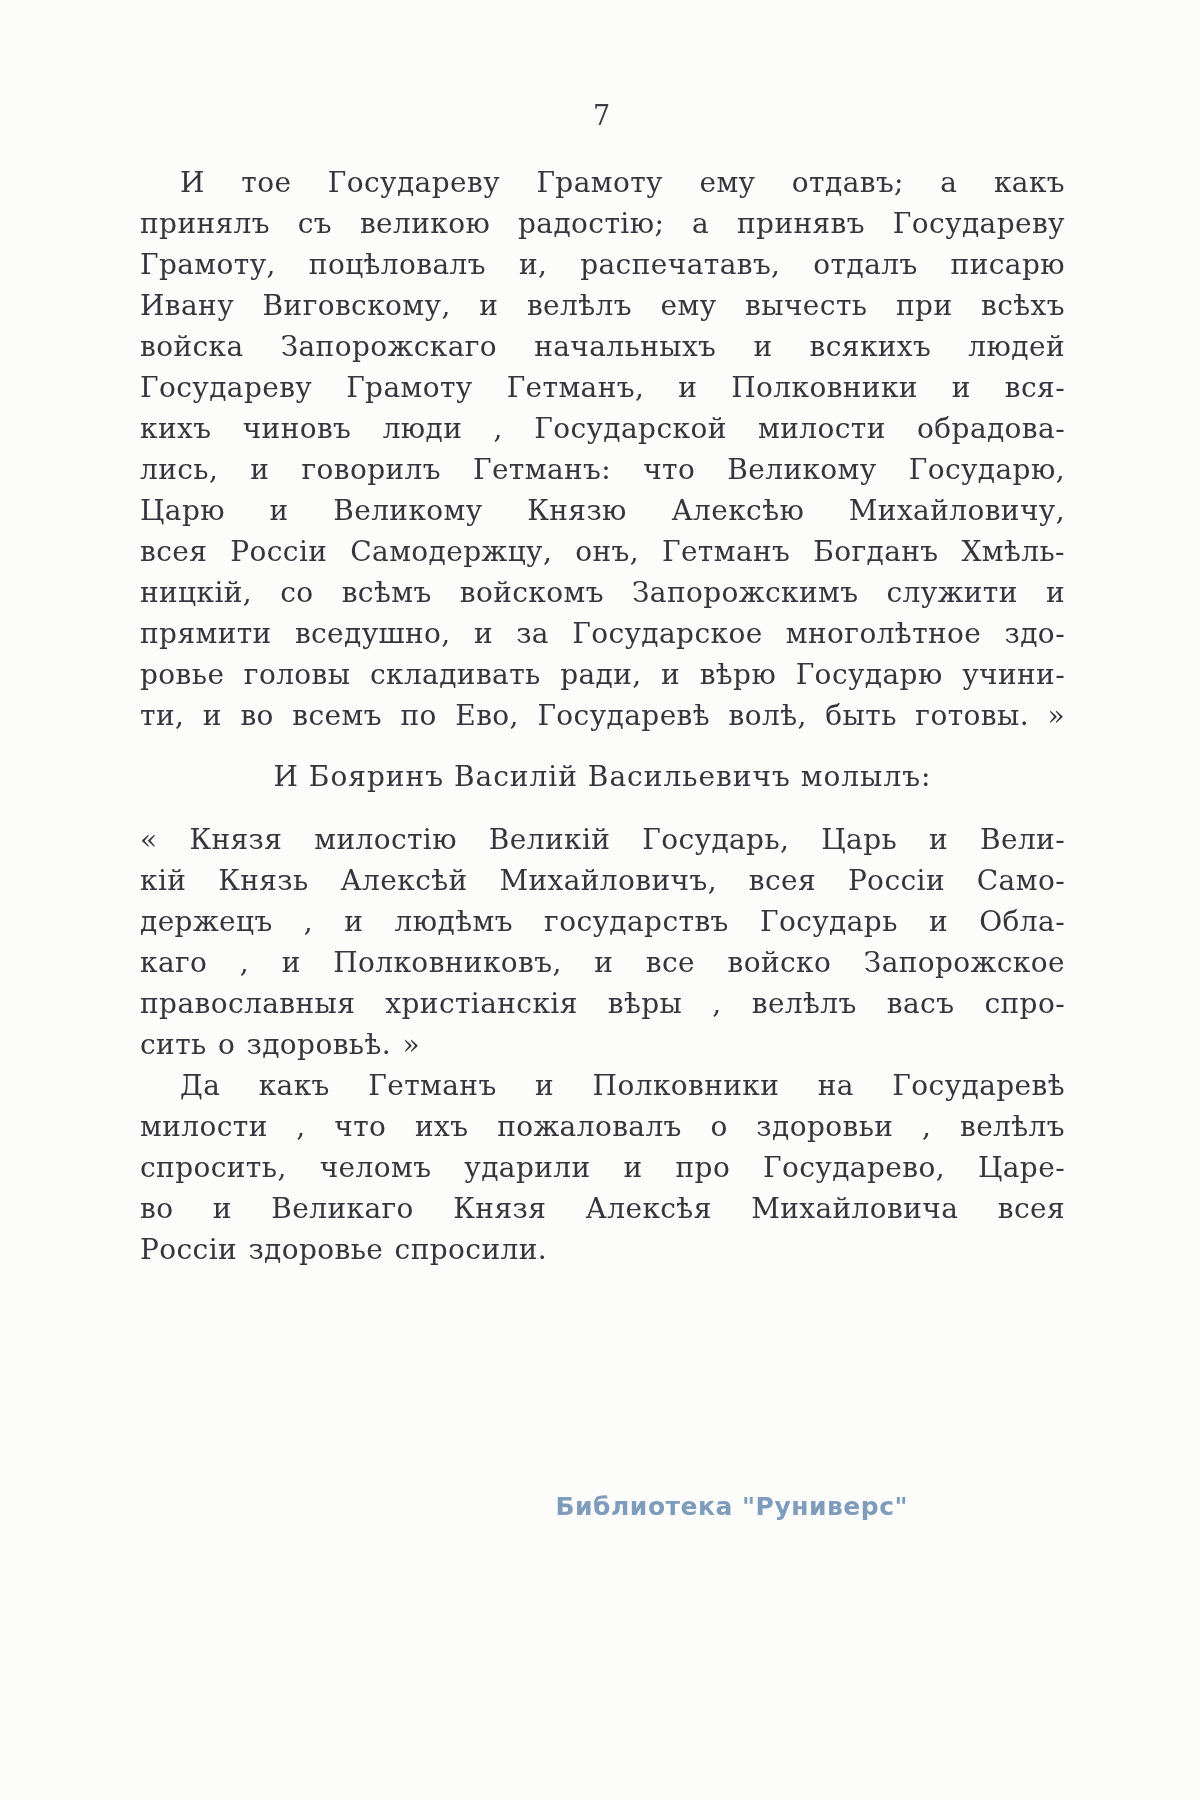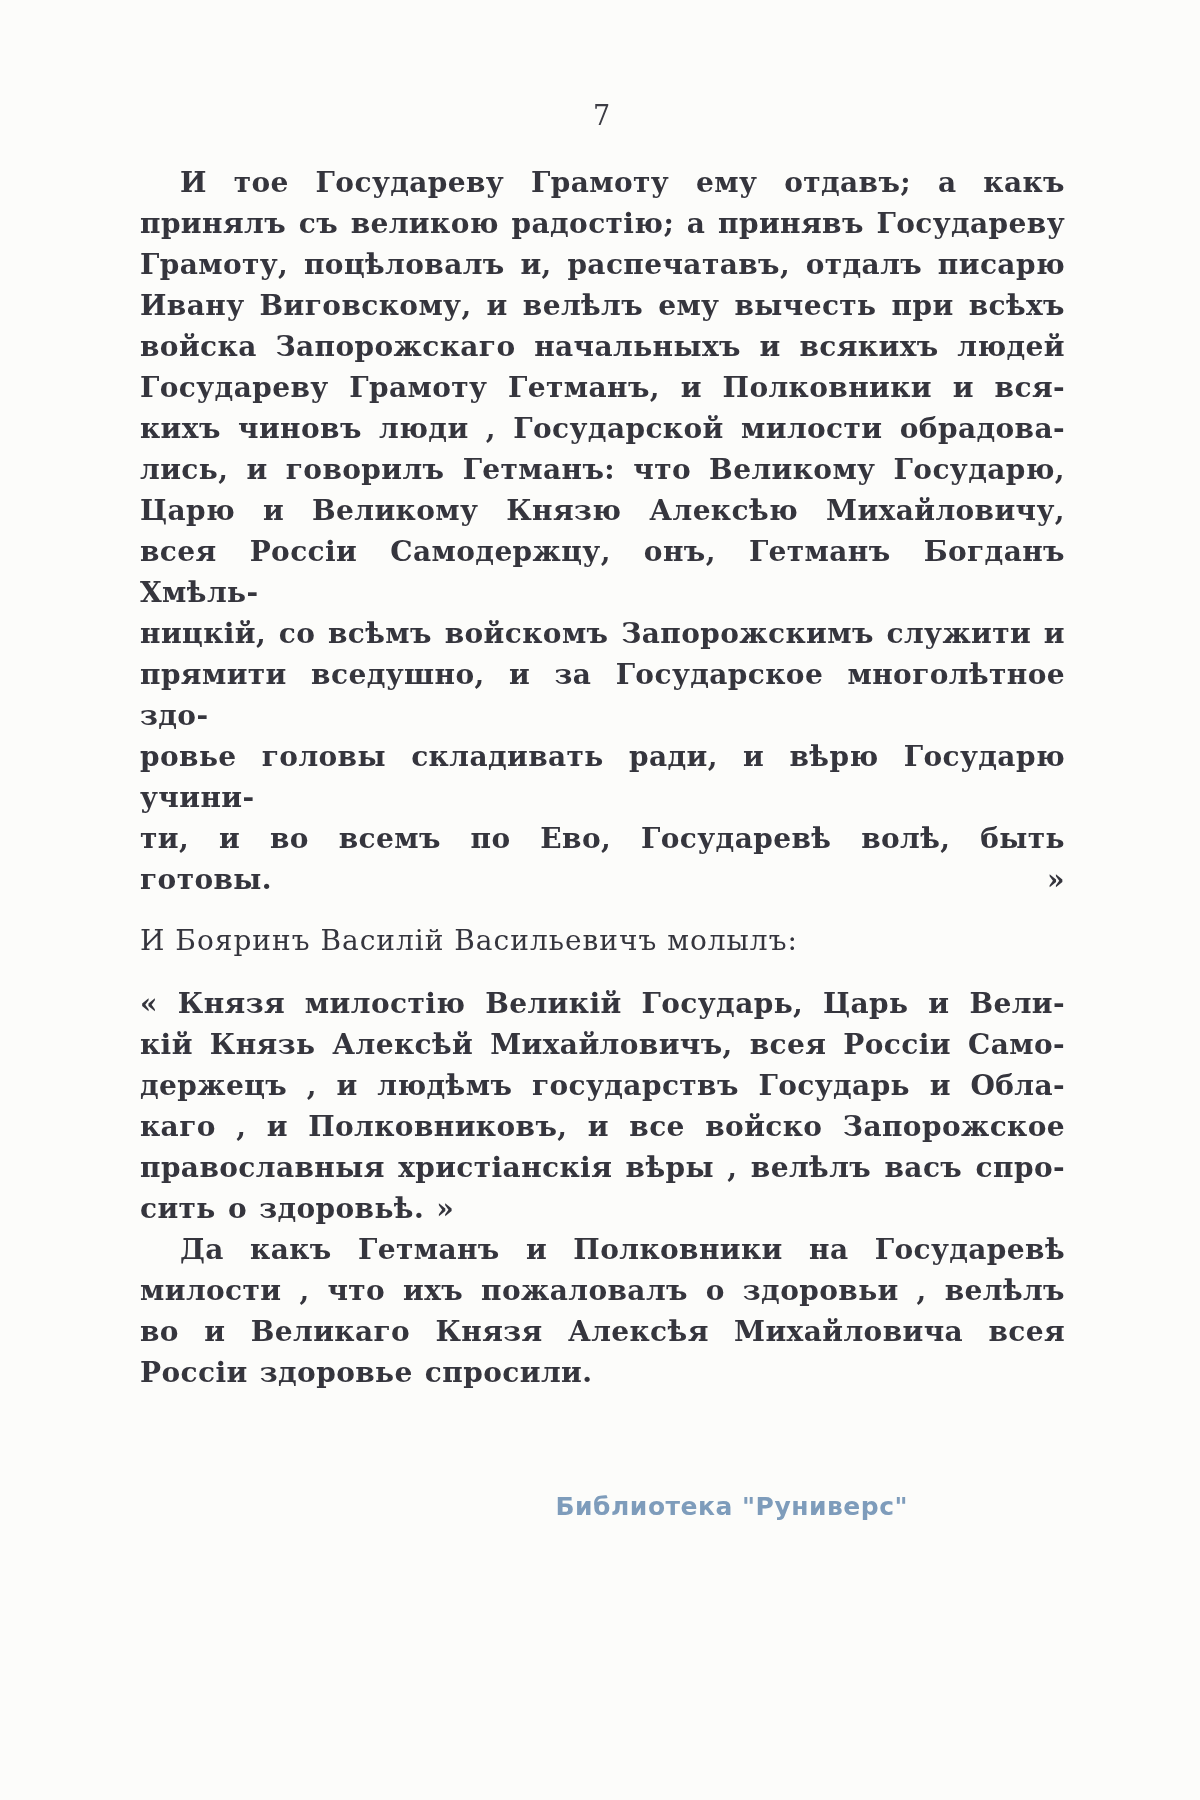--- a/index.html
+++ b/index.html
@@ -26,38 +26,38 @@
   .page-number {
     text-align: center;
     font-size: 27px;
     line-height: 32px;
     letter-spacing: 2px;
     margin-bottom: 30px;
     color: #3c3c44;
   }
   .para {
     margin: 0;
-    font-weight: bold;
   }
   .line {
     font-size: 28px;
     line-height: 41px;
     letter-spacing: 0.4px;
     word-spacing: 2px;
     white-space: nowrap;
   }
   .line.just {
     white-space: normal;
     text-align: justify;
     text-align-last: justify;
   }
   .line.indent {
     text-indent: 40px;
   }
   .heading {
+    text-align: center;
     font-size: 28px;
     line-height: 41px;
     letter-spacing: 1px;
     margin: 20px 0 22px 0;
   }
   .watermark {
     position: absolute;
     top: 1492px;
     right: 292px;
     font-family: "DejaVu Sans", "Liberation Sans", sans-serif;
@@ -95,19 +95,20 @@
           <div class="line just">« Князя милостію Великій Государь, Царь и Вели-</div>
           <div class="line just">кій Князь Алексѣй Михайловичъ, всея Россіи Само-</div>
           <div class="line just">держецъ , и людѣмъ государствъ Государь и Обла-</div>
           <div class="line just">каго , и Полковниковъ, и все войско Запорожское</div>
           <div class="line just">православныя христіанскія вѣры , велѣлъ васъ спро-</div>
           <div class="line">сить о здоровьѣ. »</div>
         </div>
         <div class="para">
           <div class="line just indent">Да какъ Гетманъ и Полковники на Государевѣ</div>
           <div class="line just">милости , что ихъ пожаловалъ о здоровьи , велѣлъ</div>
+          <div class="line just">спросить, челомъ ударили и про Государево, Царе-</div>
           <div class="line just">во и Великаго Князя Алексѣя Михайловича всея</div>
           <div class="line">Россіи здоровье спросили.</div>
         </div>
       </div>
   </div>
   <div class="watermark">Библиотека "Руниверс"</div>
 </div>
 
 </body></html>

